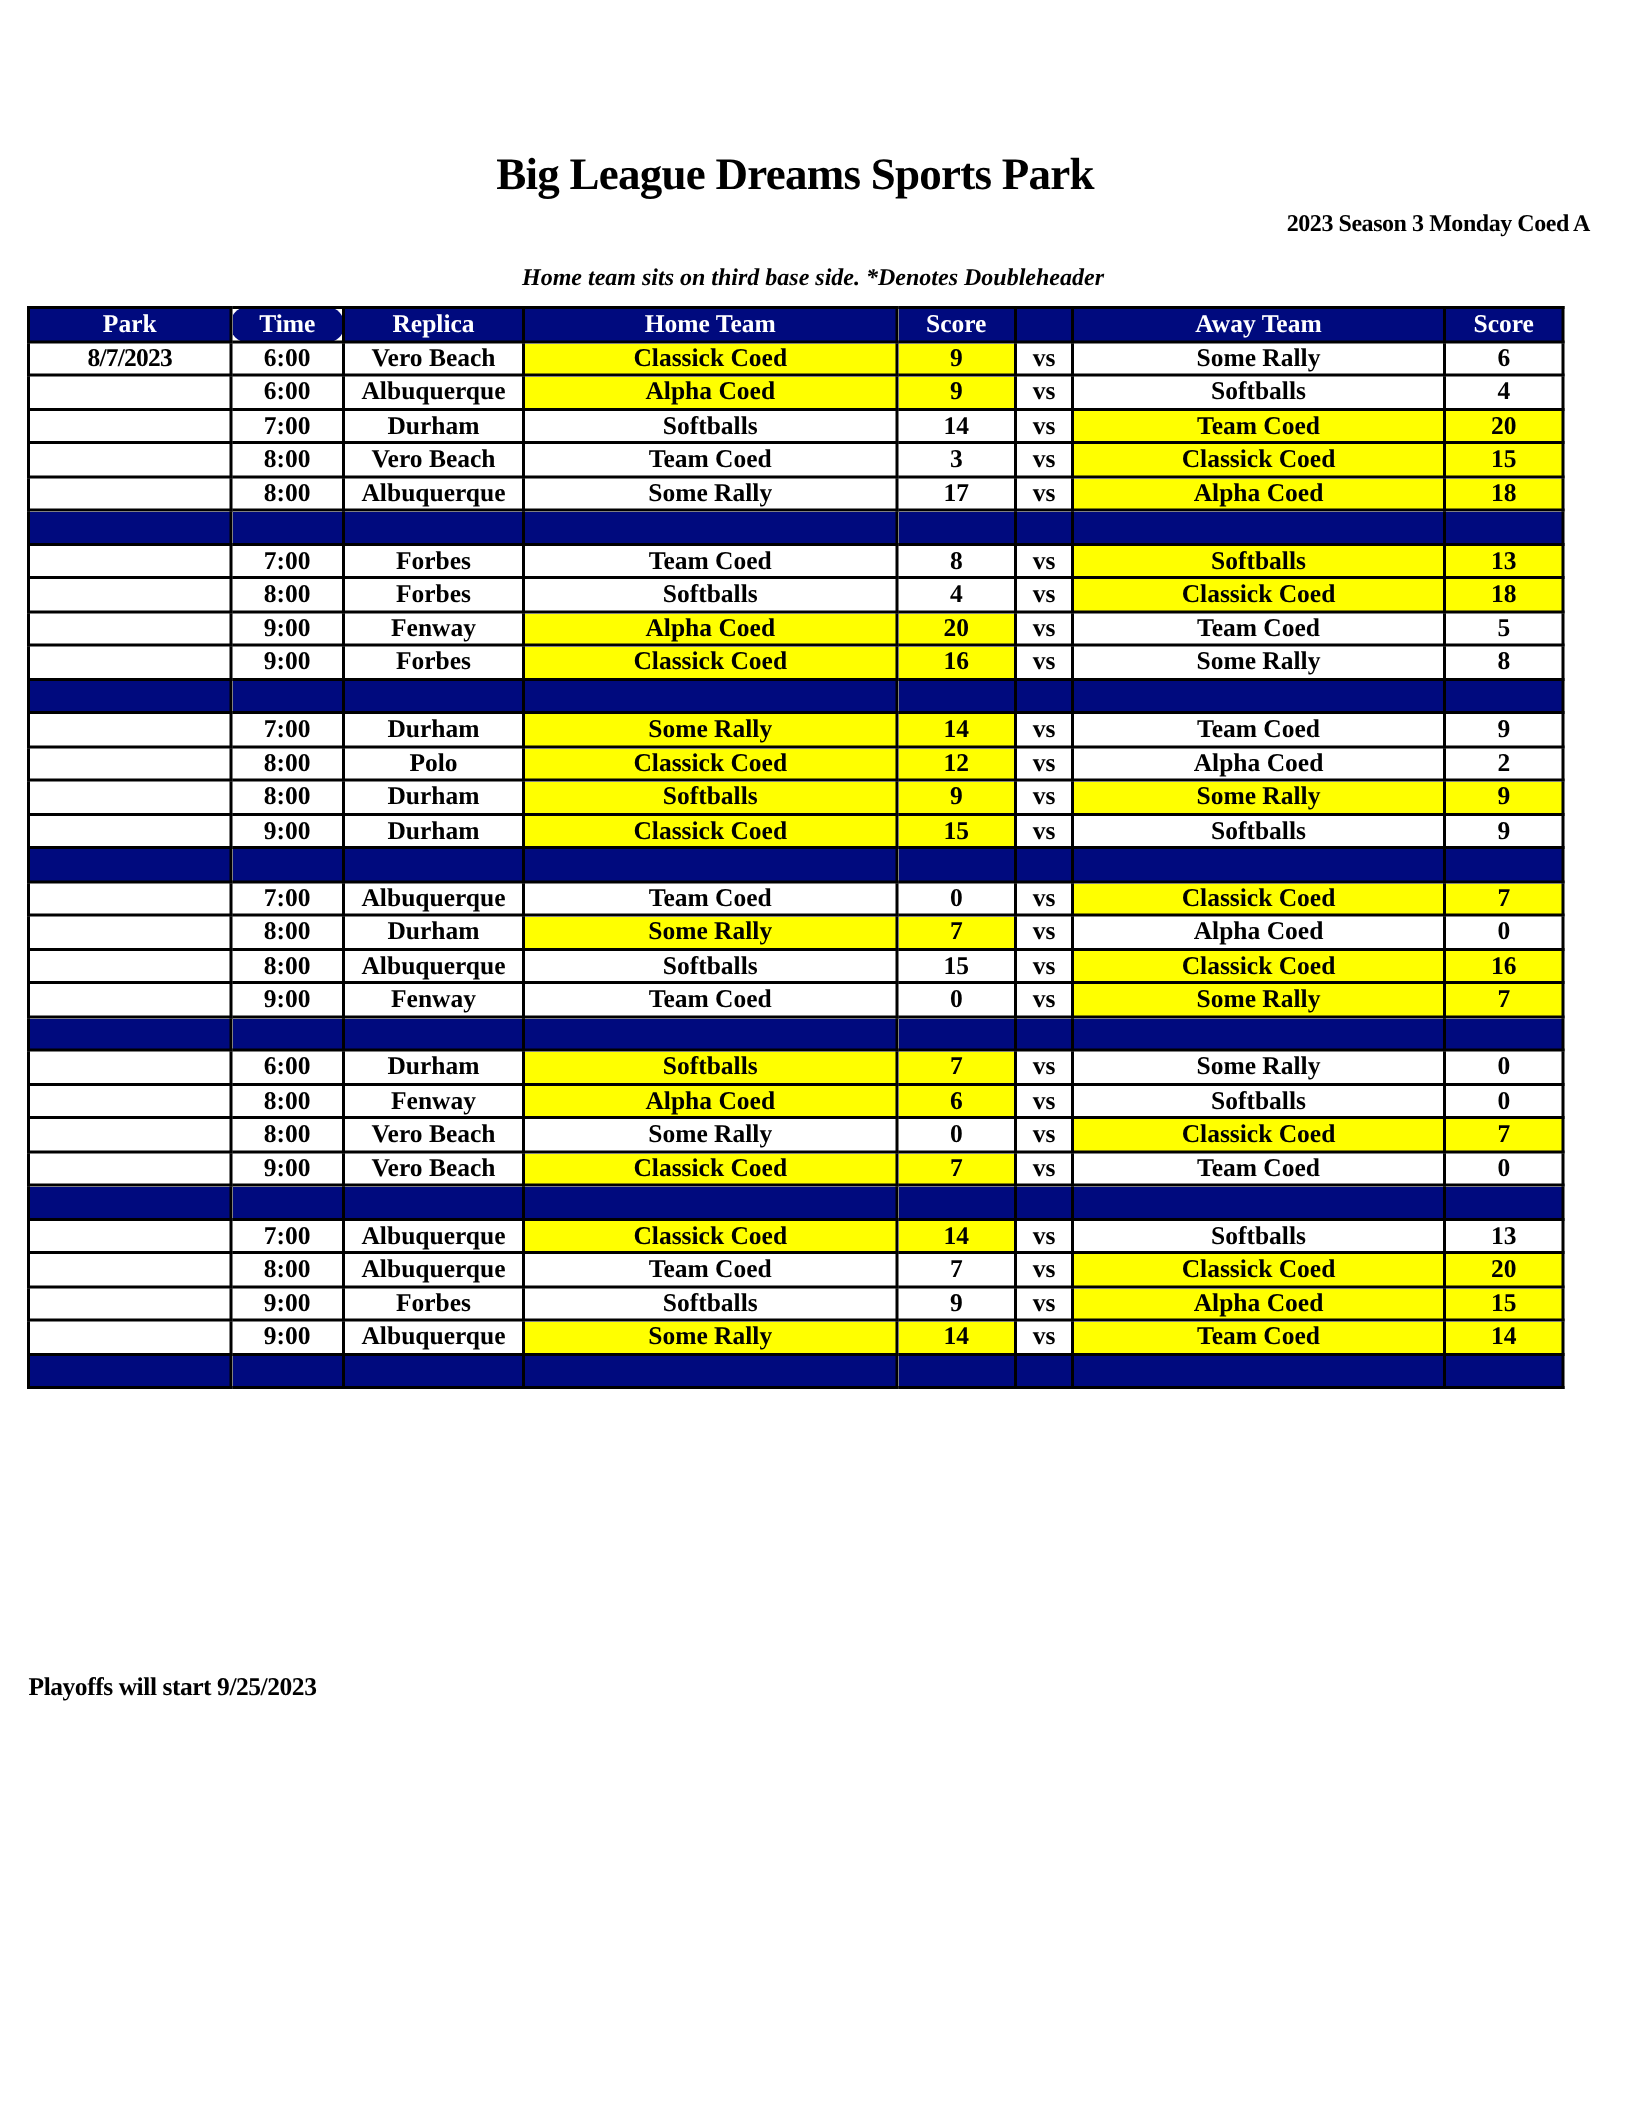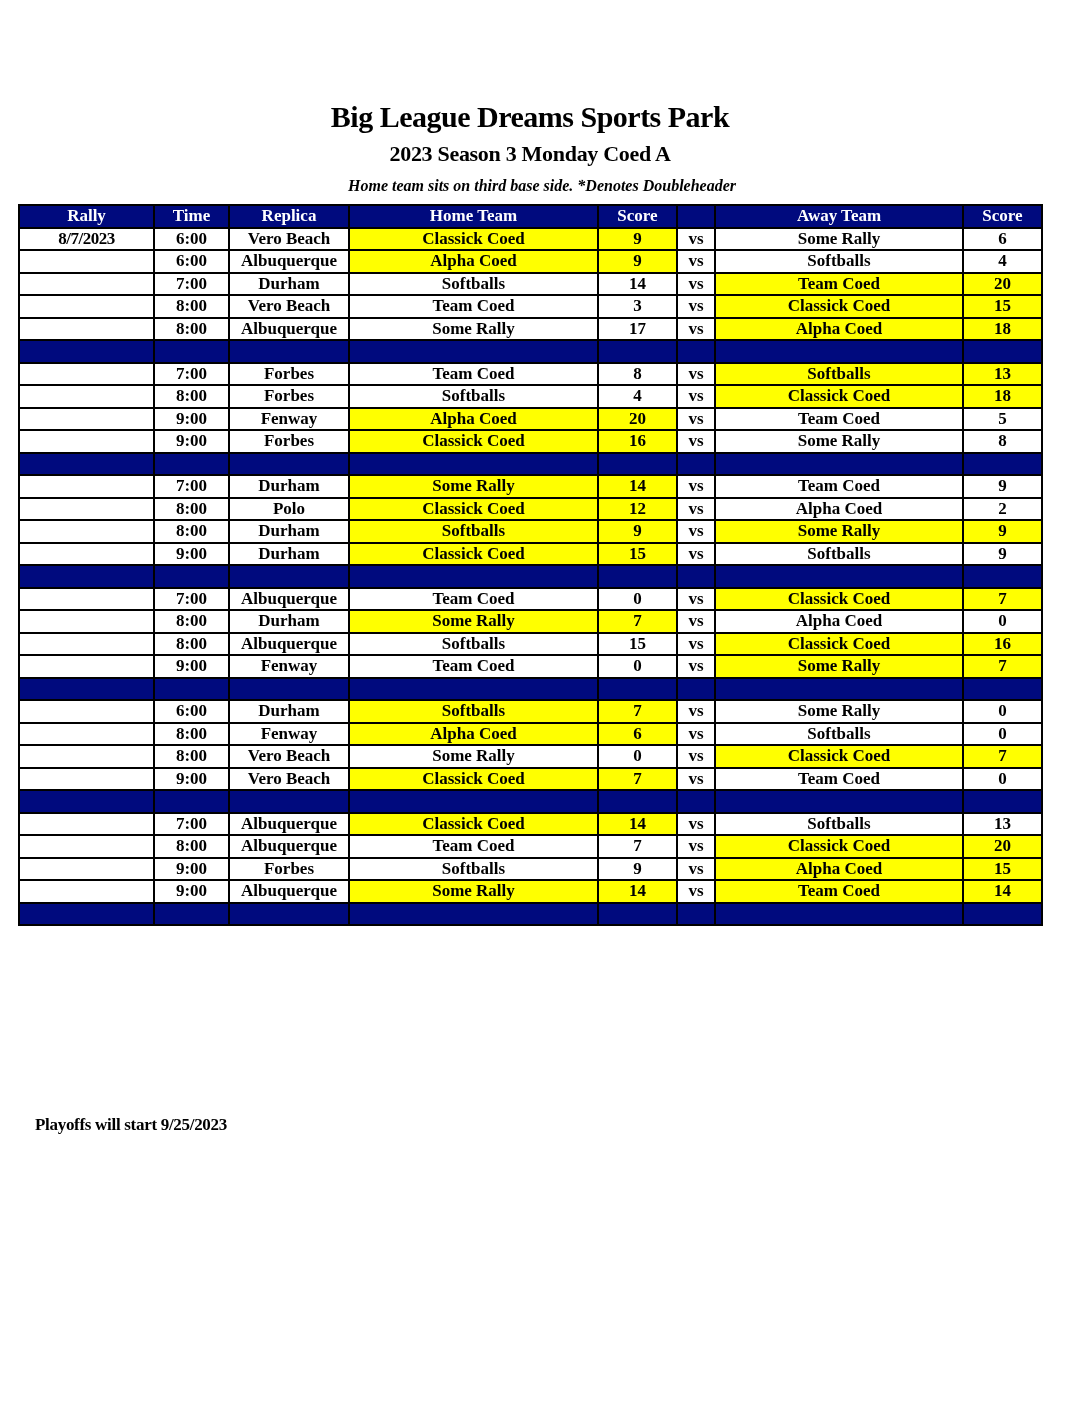--- a/index.html
+++ b/index.html
@@ -1,27 +1,27 @@
 <!DOCTYPE html>
 <html><head>
 <meta charset="utf-8">
 <style>
   html, body { margin: 0; padding: 0; background: #ffffff; }
   body { width: 1088px; height: 1408px; position: relative; font-family: "Liberation Serif", "DejaVu Serif", serif; color: #000; }
   .title { position: absolute; left: 0; width: 1060px; top: 100px; text-align: center; font-size: 30px; font-weight: bold; letter-spacing: -0.5px; }
-  .subtitle { position: absolute; left: 0; width: 1060px; top: 141px; text-align: center; font-size: 22px; font-weight: bold; letter-spacing: -0.3px; }
+  .subtitle { position: absolute; left: 0; width: 1060px; top: 141px; text-align: right; font-size: 16px; font-weight: bold; letter-spacing: -0.3px; }
   .note { position: absolute; left: 0; width: 1084px; top: 177px; text-align: center; font-size: 16px; font-weight: bold; font-style: italic; }
   table.sched { position: absolute; left: 18px; top: 204px; border-collapse: collapse; table-layout: fixed; width: 1023px; }
   table.sched td, table.sched th { border: 2px solid #000; padding: 0; height: 20.5px; text-align: center; font-size: 17px; font-weight: bold; line-height: 20px; white-space: nowrap; overflow: hidden; }
   table.sched th { background: #000a7e; color: #fff; font-weight: bold; border-color: #000; }
   tr.sep td { background: #000a7e; }
   td.hi { background: #ffff00; }
   td.vs { font-size: 16px; }
   td.date { letter-spacing: -0.5px; }
-  .footer { position: absolute; left: 35px; top: 1115px; font-size: 17px; font-weight: bold; letter-spacing: -0.3px; }
+  .footer { position: absolute; left: 19px; top: 1115px; font-size: 17px; font-weight: bold; letter-spacing: -0.3px; }
 </style>
 </head>
 <body>
 
 <div class="title">Big League Dreams Sports Park</div>
 <div class="subtitle">2023 Season 3 Monday Coed A</div>
 <div class="note">Home team sits on third base side.  *Denotes Doubleheader</div>
 
 <table class="sched">
   <colgroup>
@@ -29,22 +29,22 @@
       <col style="width:75px">
       <col style="width:120px">
       <col style="width:249px">
     <col style="width:79px">
       <col style="width:38px">
       <col style="width:248px">
       <col style="width:79px">
   </colgroup>
   <thead>
     <tr>
-      <th style="background: rgb(0, 10, 126); color: rgb(255, 255, 255);">Rally</th>
-      <th style="background: rgb(0, 10, 126); color: rgb(255, 255, 255);">Time</th>
+      <th style="background: rgb(0, 10, 126); color: rgb(255, 255, 255);">Park</th>
+      <th style="background: rgb(0, 10, 126); color: rgb(255, 255, 255); border-radius: 10px;">Time</th>
       <th style="background: rgb(0, 10, 126); color: rgb(255, 255, 255);">Replica</th>
       <th style="background: rgb(0, 10, 126); color: rgb(255, 255, 255); margin-top: 10px;">Home Team</th>
       <th style="background: rgb(0, 10, 126); color: rgb(255, 255, 255);">Score</th>
       <th style="background: rgb(0, 10, 126); color: rgb(255, 255, 255);"></th>
       <th style="background: rgb(0, 10, 126); color: rgb(255, 255, 255);">Away Team</th>
       <th style="background: rgb(0, 10, 126); color: rgb(255, 255, 255);">Score</th>
     </tr>
   </thead>
   <tbody id="sched-body">
       <tr>

